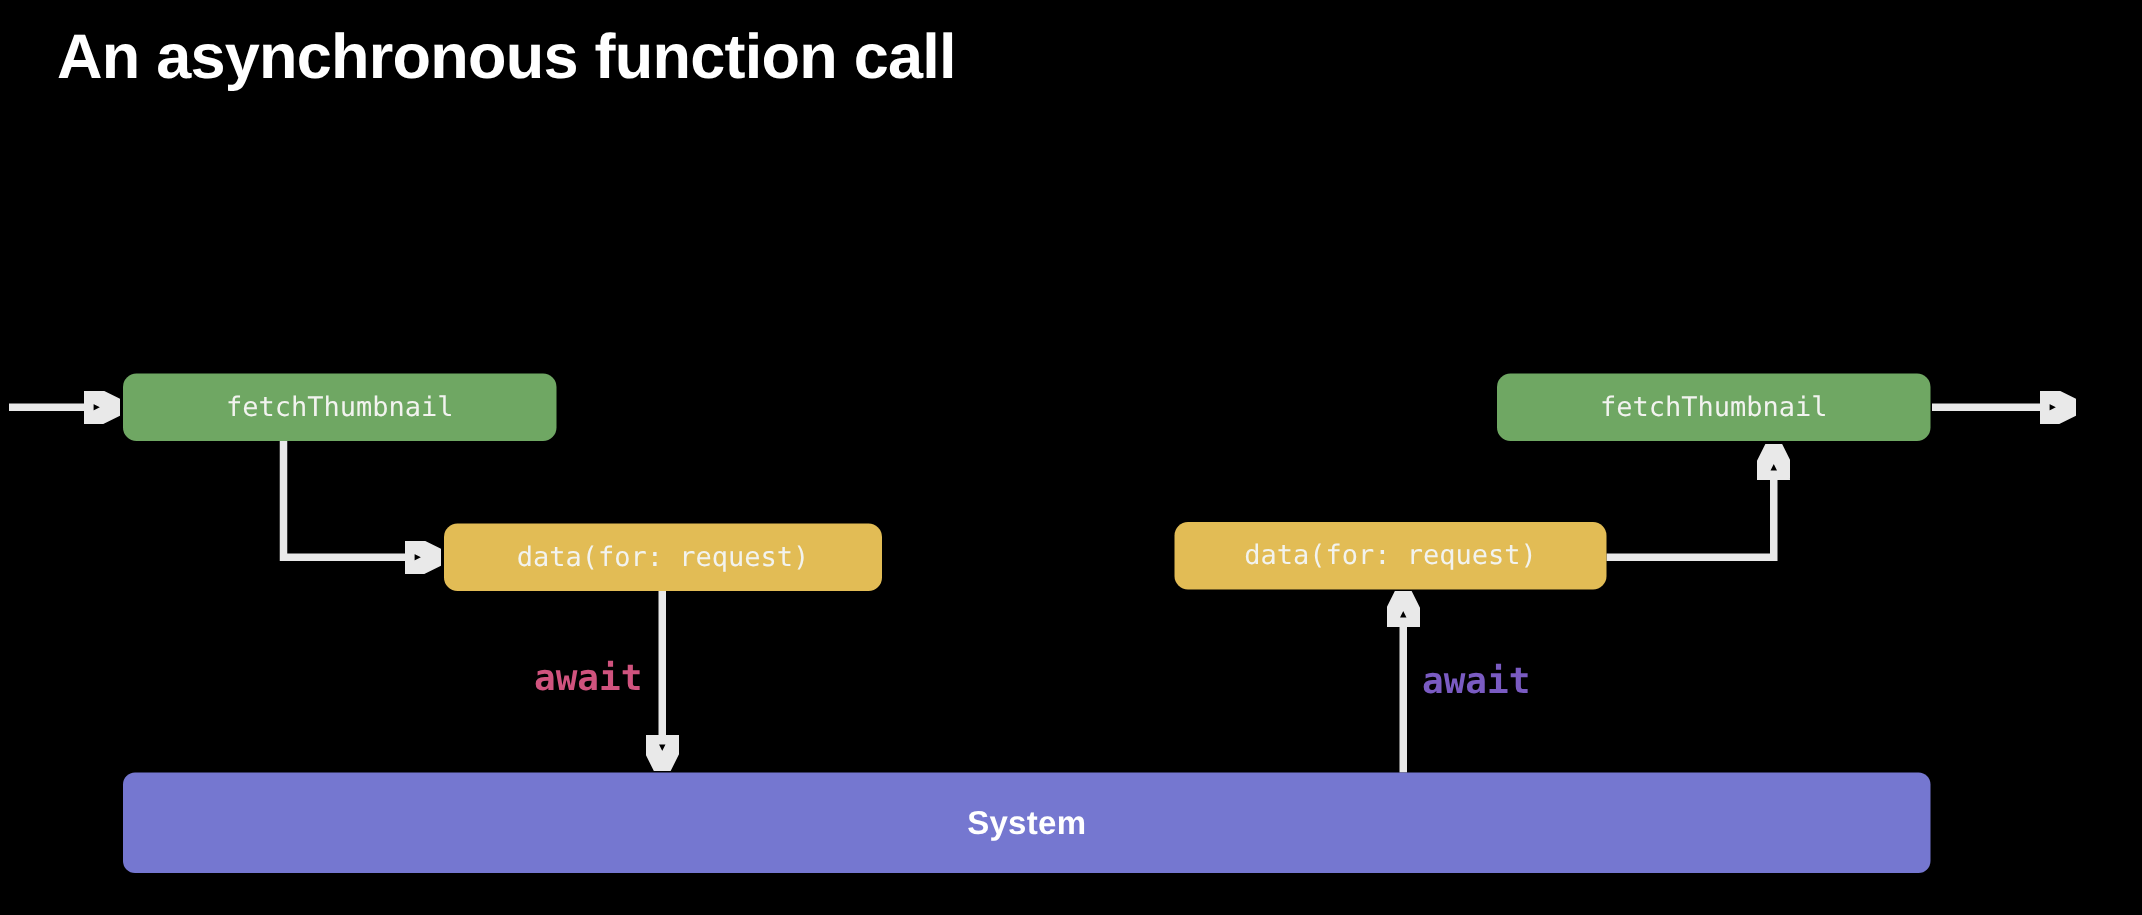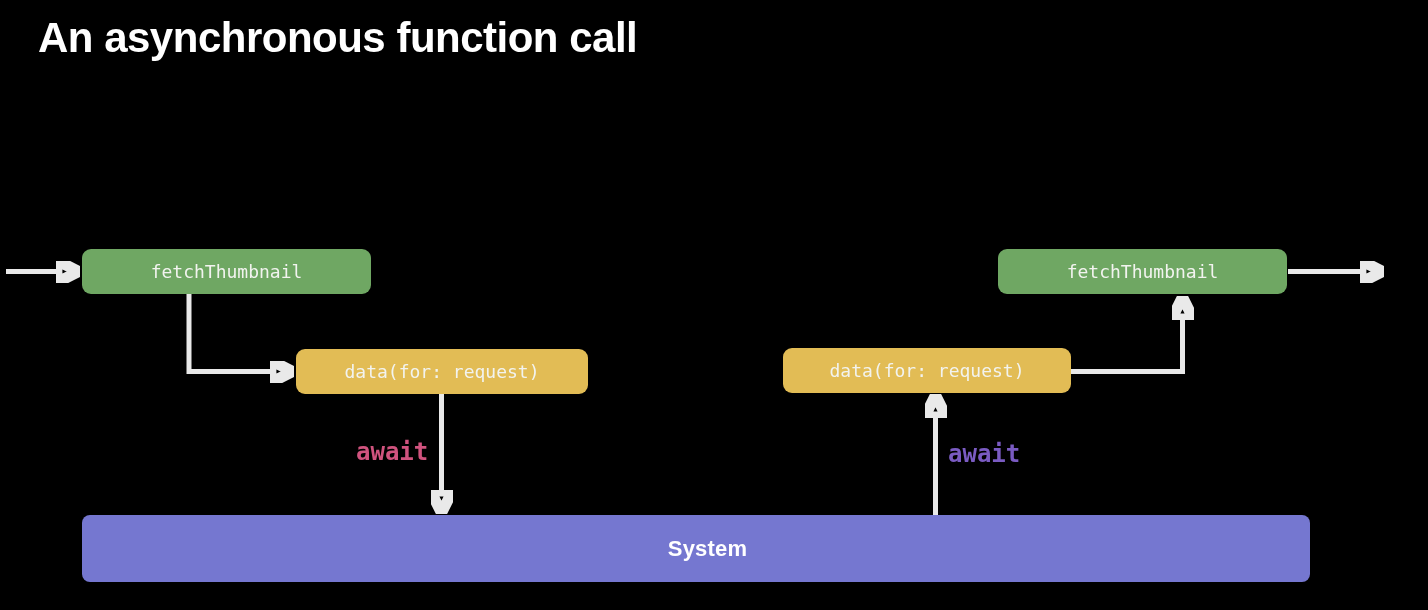--- a/index.html
+++ b/index.html
@@ -72,21 +72,20 @@
     position: absolute;
     left: 82px;
     top: 515px;
     width: 1205px;
     height: 67px;
     background: var(--system-purple, #7577D0);
     border-radius: 8px;
     display: flex;
     align-items: center;
     justify-content: center;
-    padding-left: 23px;
   }
   .system-label {
     font-family: "Liberation Sans", sans-serif;
     font-size: 22px;
     font-weight: 700;
     color: var(--title-white, #FAFAFA);
     letter-spacing: 0.2px;
   }
 </style>
 </head>

